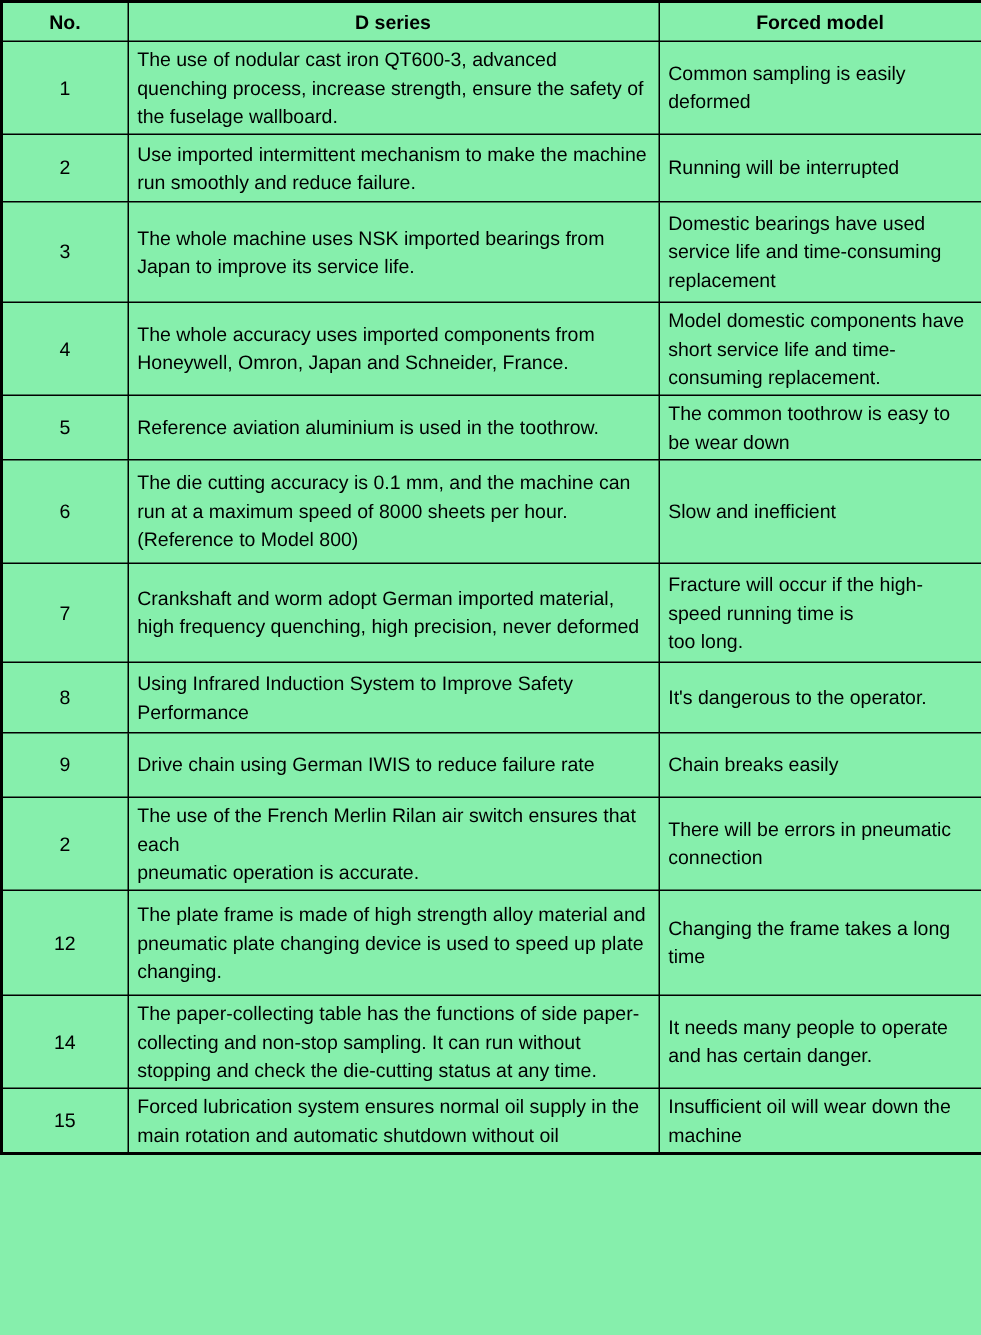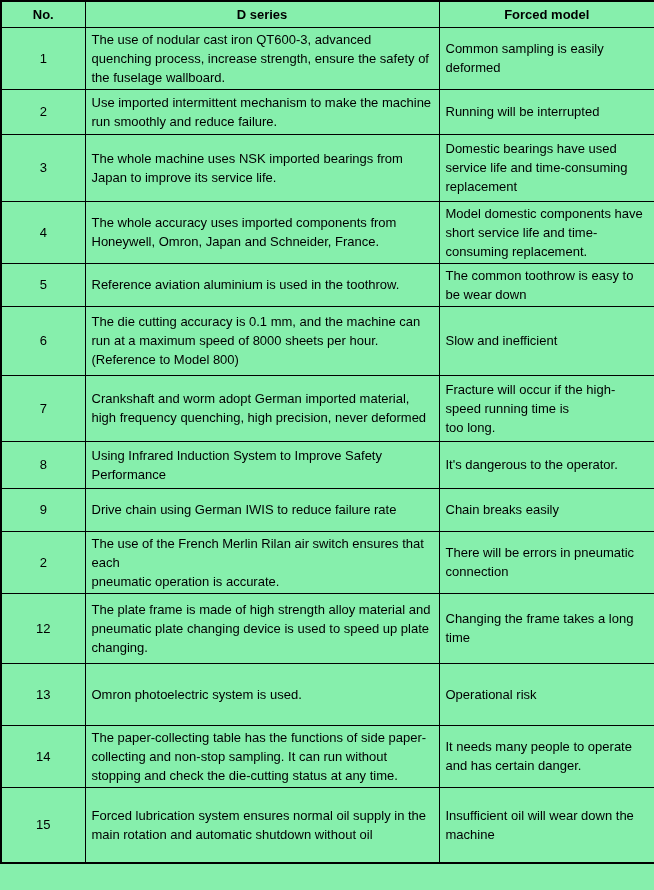--- a/index.html
+++ b/index.html
@@ -137,25 +137,20 @@
         <td class="cell-text">The use of the French Merlin Rilan air switch ensures that each
 pneumatic operation is accurate.</td>
         <td class="cell-text">There will be errors in pneumatic connection</td>
       </tr>
       <tr>
         <td class="cell-no">12</td>
         <td class="cell-text">The plate frame is made of high strength alloy material and pneumatic plate changing device is used to speed up plate changing.</td>
         <td class="cell-text">Changing the frame takes a long time</td>
       </tr>
       <tr>
-        <td class="cell-no">13</td>
-        <td class="cell-text">Omron photoelectric system is used.</td>
-        <td class="cell-text">Operational risk</td>
-      </tr>
-      <tr>
         <td class="cell-no">14</td>
         <td class="cell-text">The paper-collecting table has the functions of side paper-collecting and non-stop sampling. It can run without stopping and check the die-cutting status at any time.</td>
         <td class="cell-text">It needs many people to operate and has certain danger.</td>
       </tr>
       <tr>
         <td class="cell-no">15</td>
         <td class="cell-text">Forced lubrication system ensures normal oil supply in the main rotation and automatic shutdown without oil</td>
         <td class="cell-text">Insufficient oil will wear down the machine</td>
       </tr>
     </tbody>

